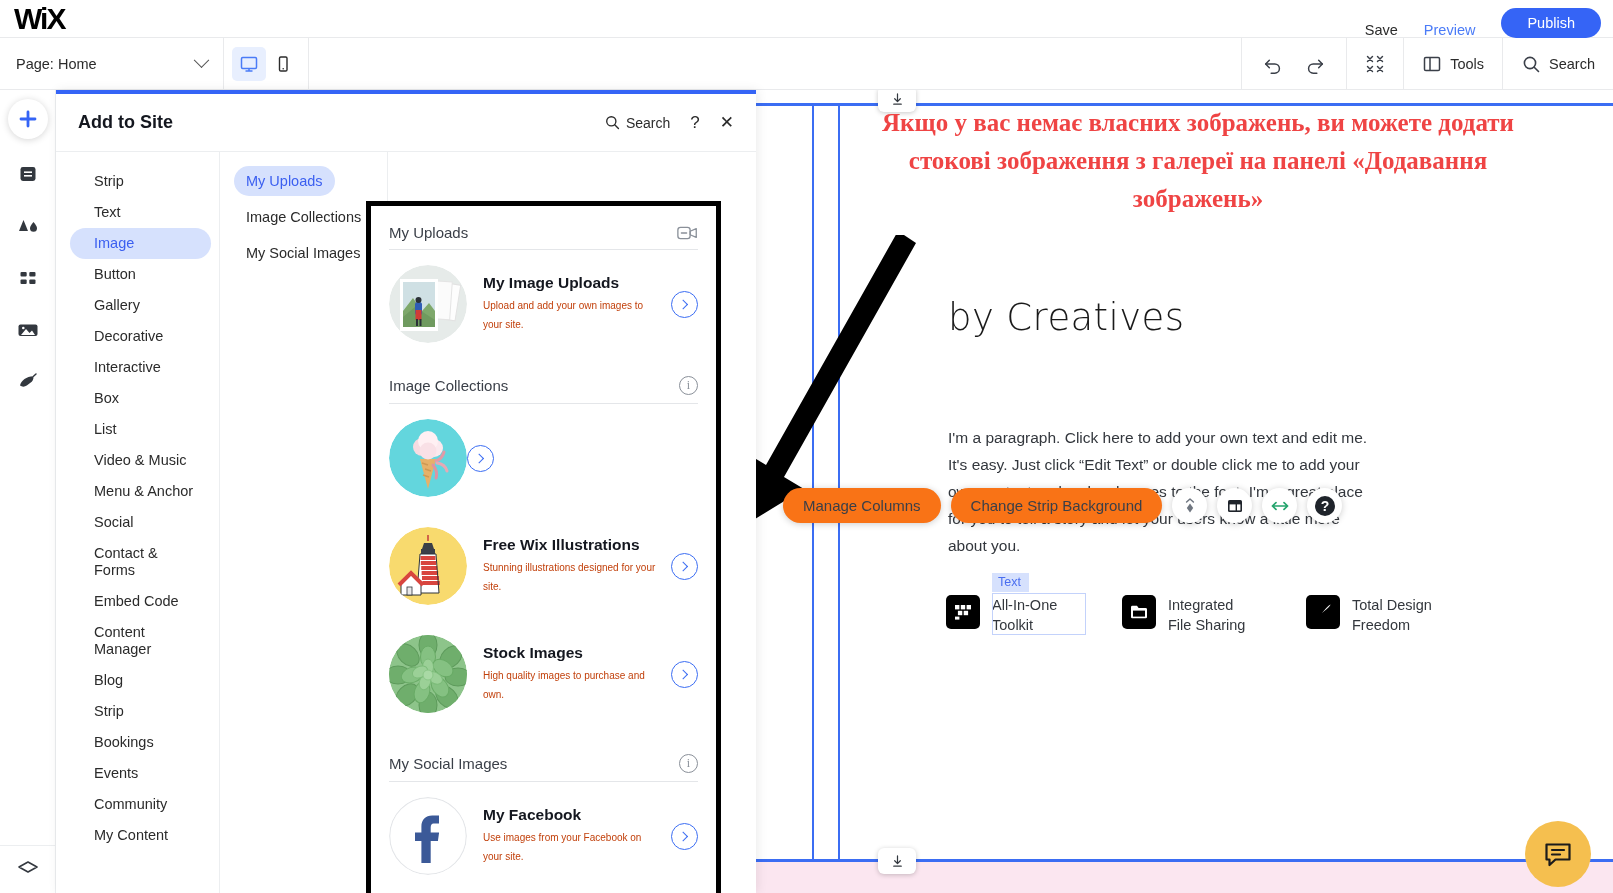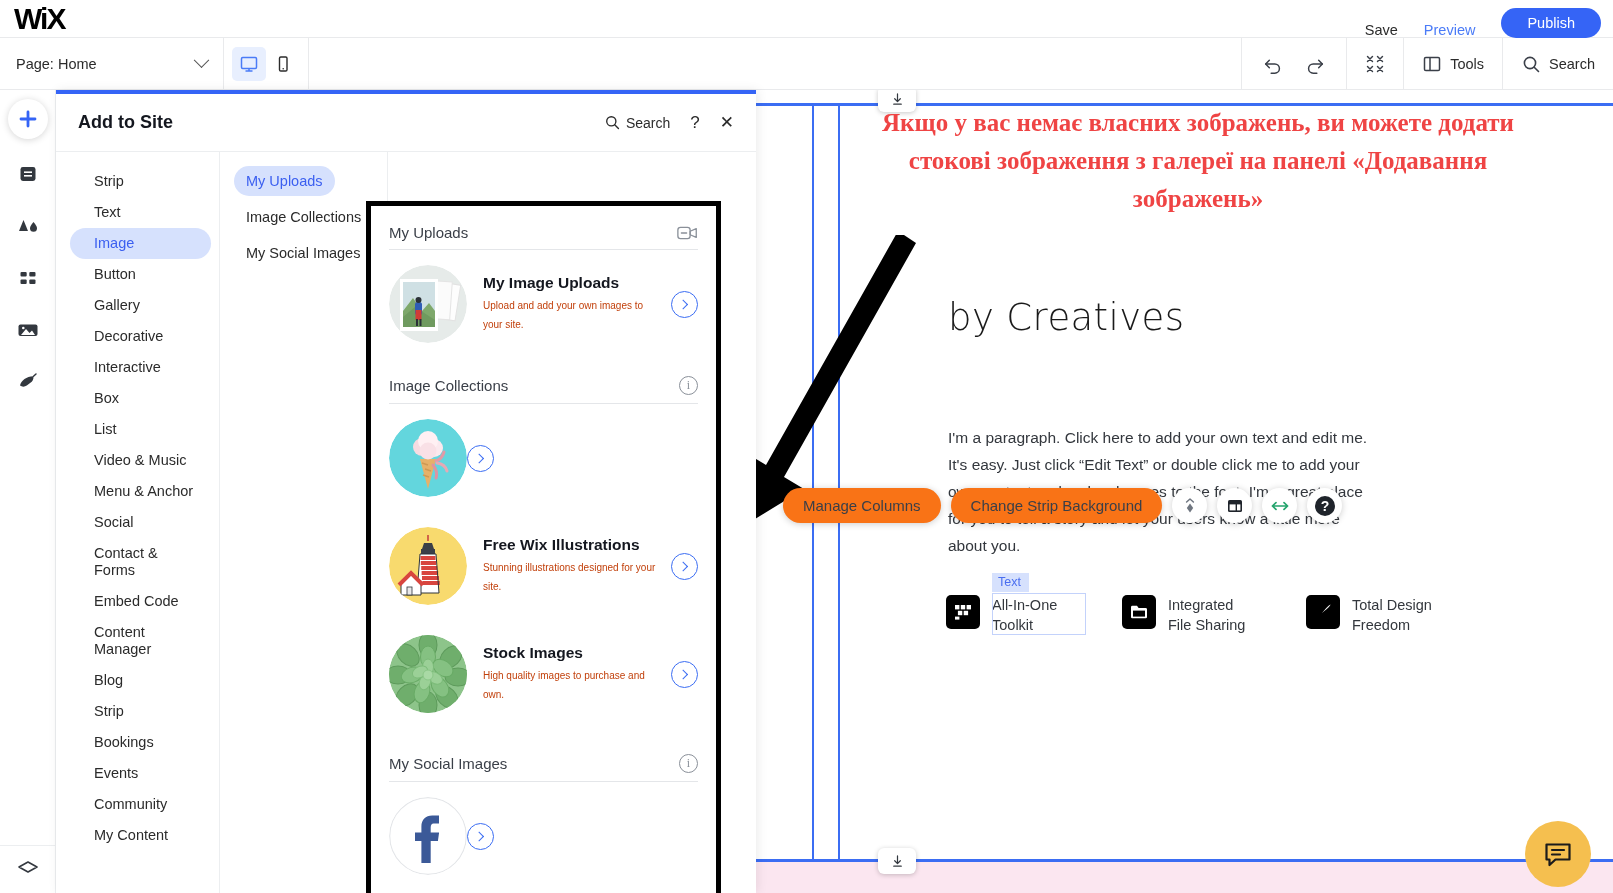--- a/index.html
+++ b/index.html
@@ -602,20 +602,24 @@
               <span class="circ-ico">i</span>
             </div>
 
             <div class="card">
               <div class="thumb">
                 <svg width="78" height="78" viewBox="0 0 78 78">
                   <circle cx="39" cy="39" r="38.3" fill="#fff" stroke="#e4e6e9" stroke-width="1.2"></circle>
                   <path d="M44.5 26.5 h5.5 V18.5 h-6.8 c-6.6 0 -10.8 4.2 -10.8 11 v6 H26 v8.6 h6.4 V66 h9.3 V44.1 h7.2 l1.2 -8.6 h-8.4 v-5 c0 -2.6 1.1 -4 2.8 -4 Z" fill="#3b5998"></path>
                 </svg>
               </div>
+              <div class="card-txt">
+                <div class="card-title">My Facebook</div>
+                <div class="card-desc">Use images from your Facebook on your site.</div>
+              </div>
               <div class="arrow-btn">
                   <i></i>
                 </div>
             </div>
 
           </div>
         </div>
       </div>
     </div>
   </div>

